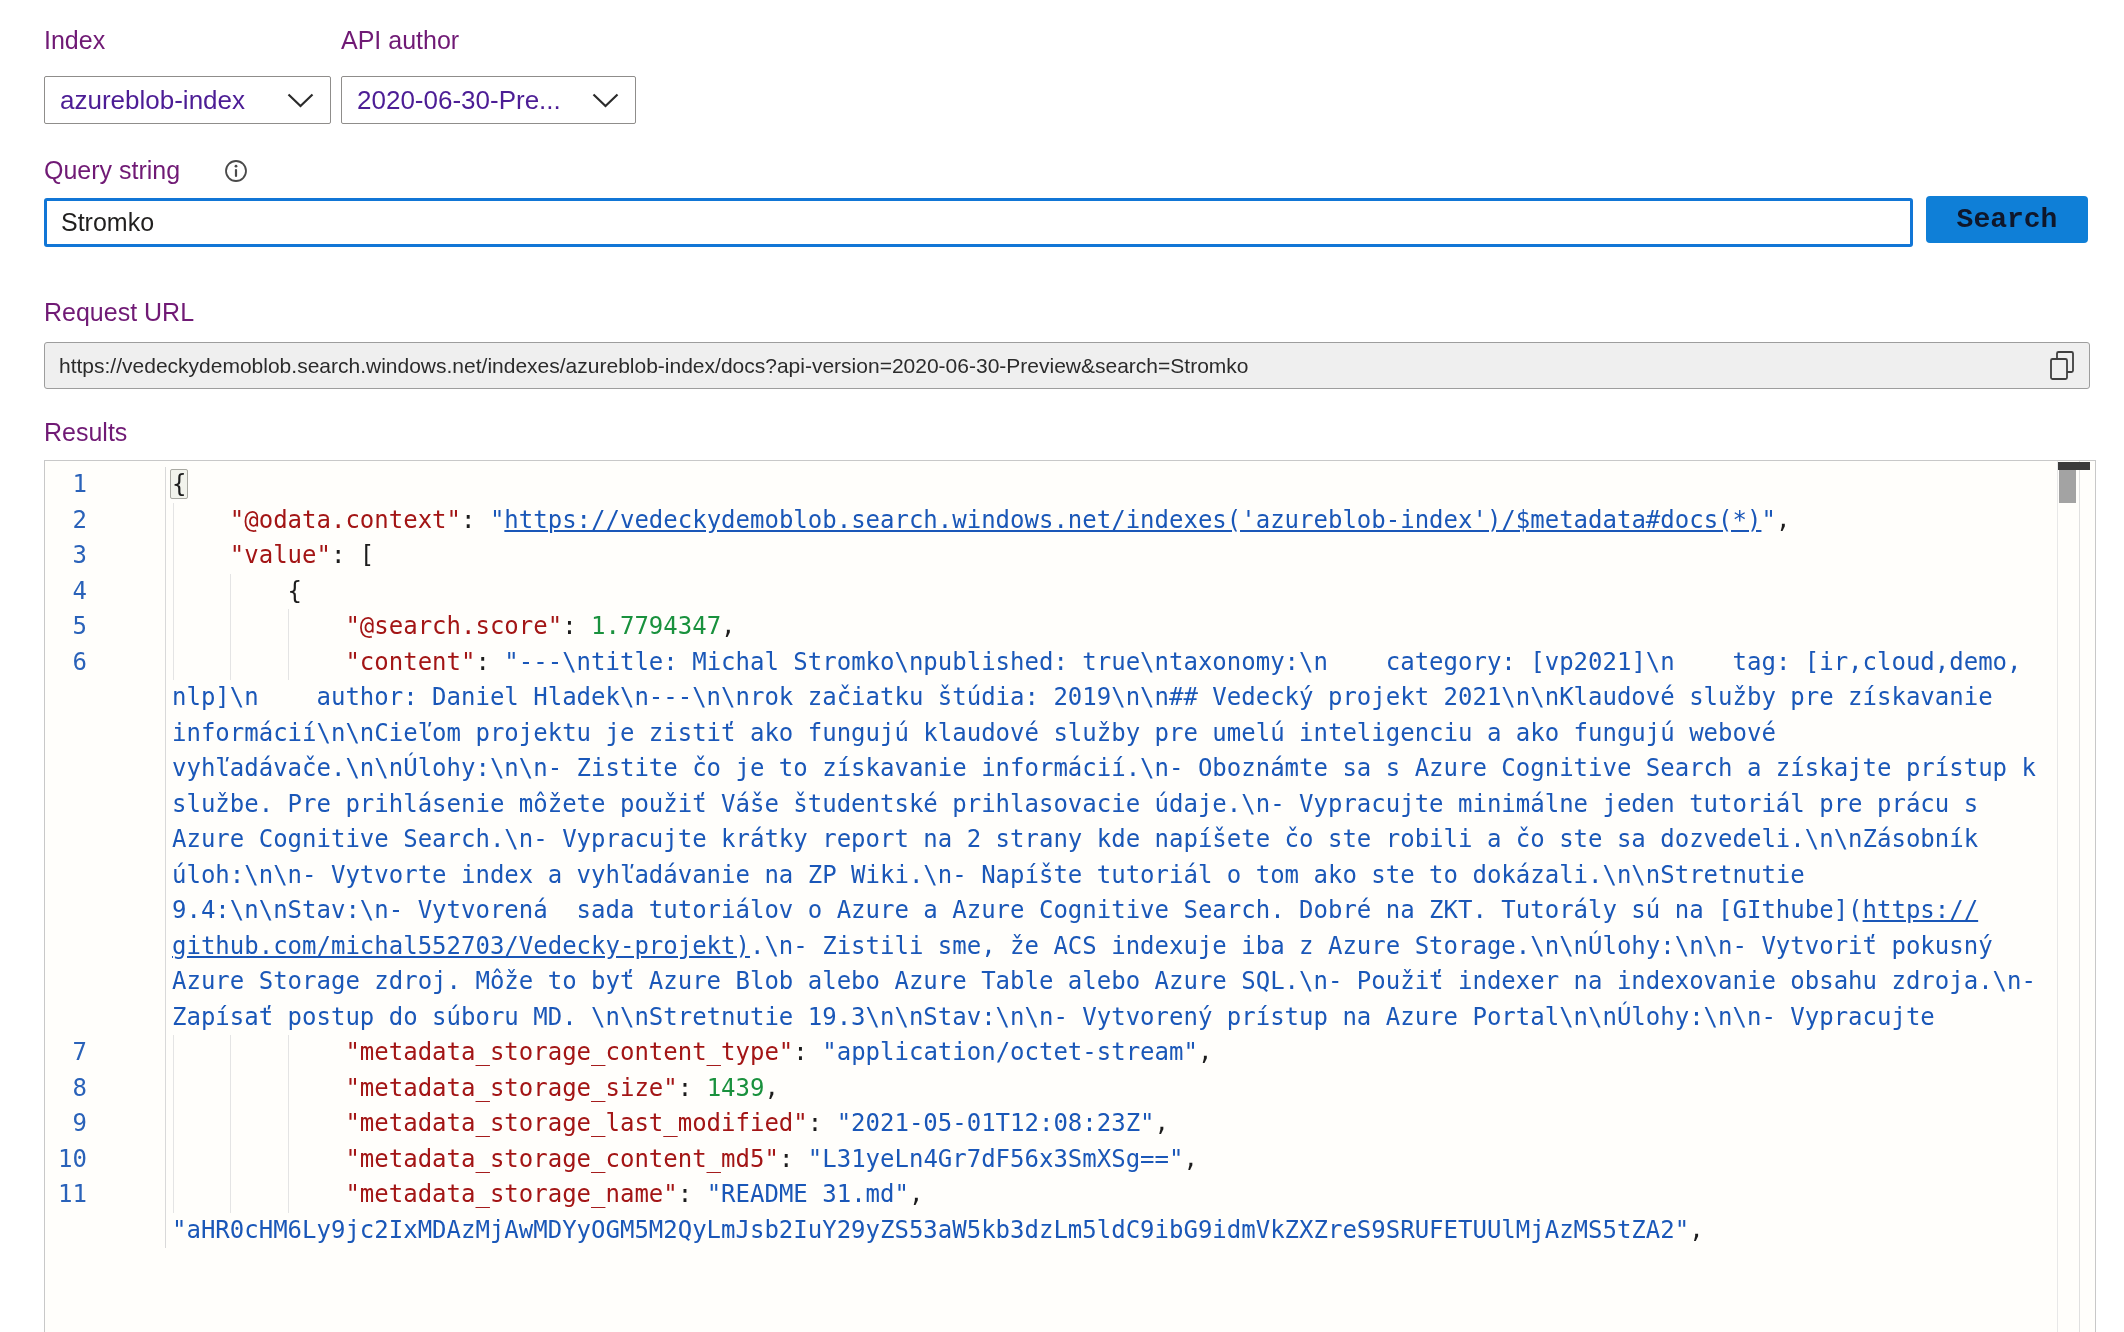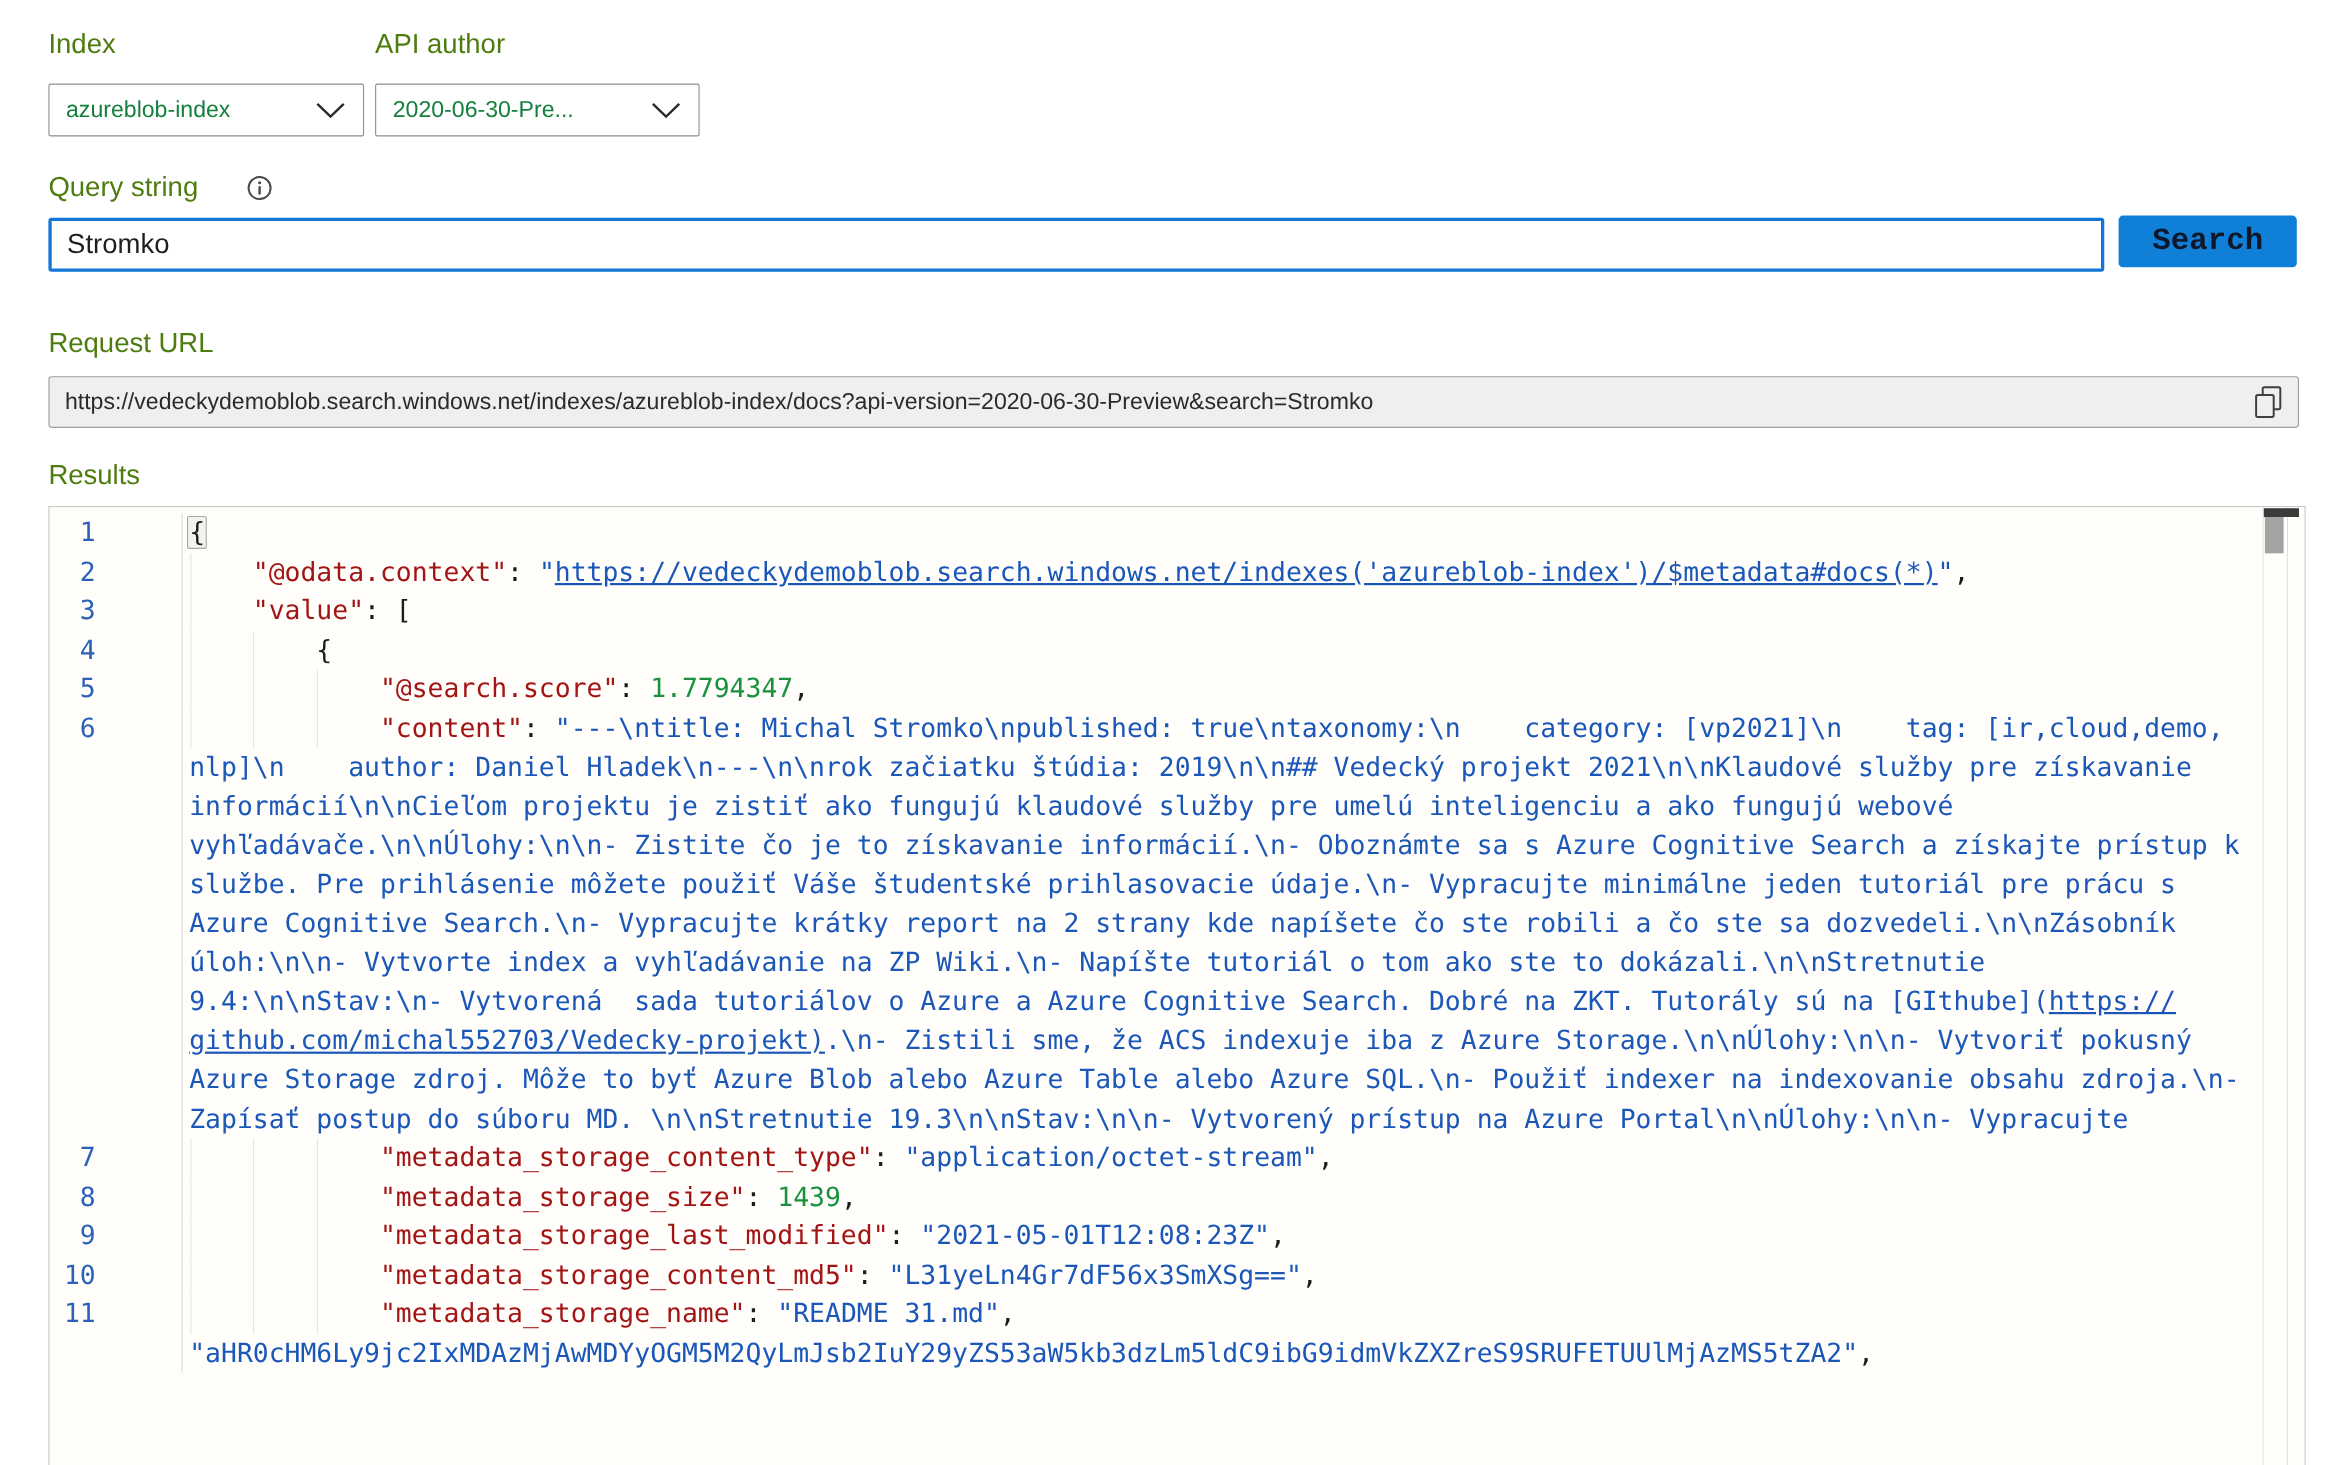--- a/index.html
+++ b/index.html
@@ -2,29 +2,29 @@
 <html><head>
 <meta charset="utf-8">
 <style>
   html,body{margin:0;padding:0;}
   body{
     width:2124px;height:1332px;overflow:hidden;position:relative;
     background:#ffffff;color:#1b1a19;
     font-family:"Liberation Sans", sans-serif;
   }
   .abs{position:absolute;}
-  .label{font-size:25px;color:#4d7c0f;white-space:nowrap;}
+  .label{font-size:25px;color:#701a75;white-space:nowrap;}
   
   .dd{
     box-sizing:border-box;height:48px;background:#fff;
     border:1px solid #8f8d8b;border-radius:2px;
     display:flex;align-items:center;justify-content:space-between;
     padding:0 16px 0 15px;cursor:pointer;
   }
-  .dd-text{font-size:21px;color:#15803d;white-space:nowrap;overflow:hidden;}
+  .dd-text{font-size:26px;color:#4c1d95;white-space:nowrap;overflow:hidden;}
   .chev{flex:0 0 auto;margin-left:12px;}
   
   .query-input{
     box-sizing:border-box;position:absolute;left:44px;top:198px;width:1869px;height:49px;
     border:3px solid #1176d6;border-radius:3px;background:#fff;
     font-family:"Liberation Sans", sans-serif;font-size:25px;color:#201f1e;
     padding:12px 14px;outline:none;
   }
   .search-btn{
     box-sizing:border-box;position:absolute;left:1926px;top:196px;width:162px;height:47px;

